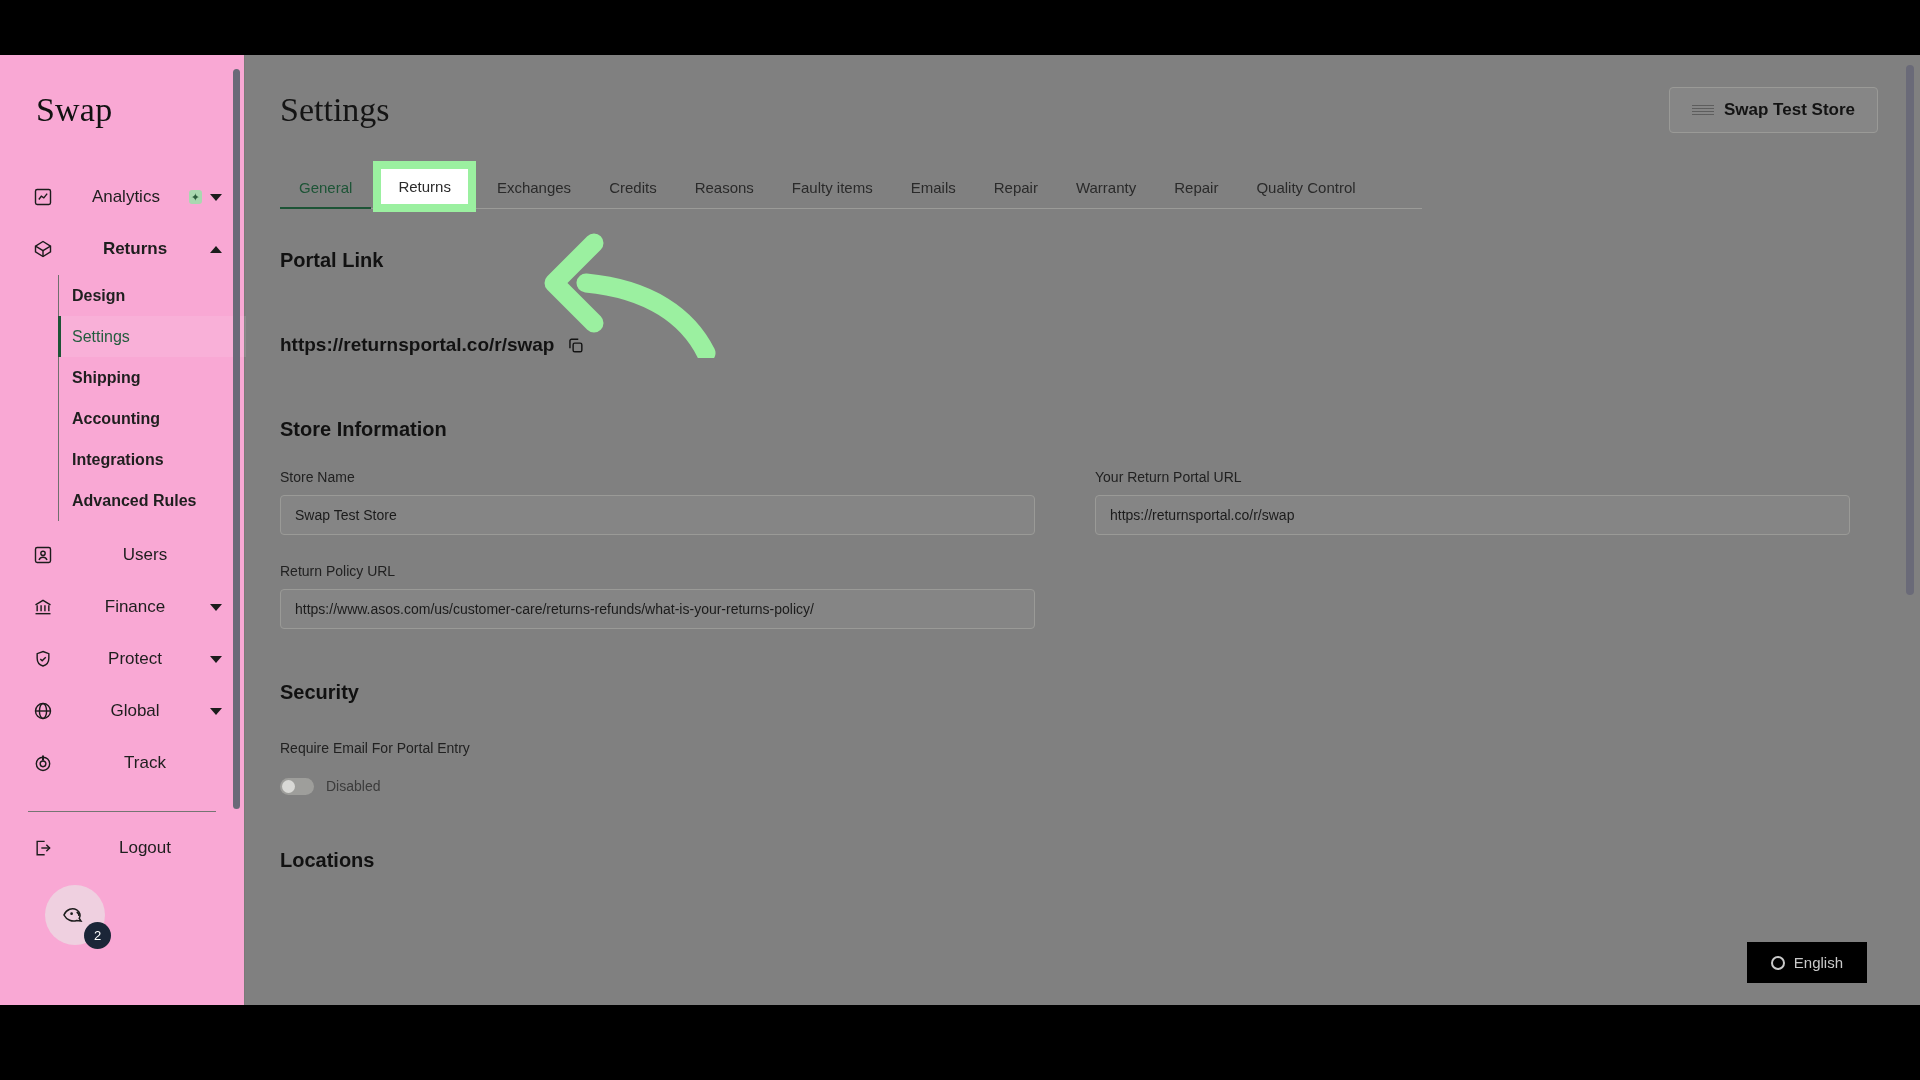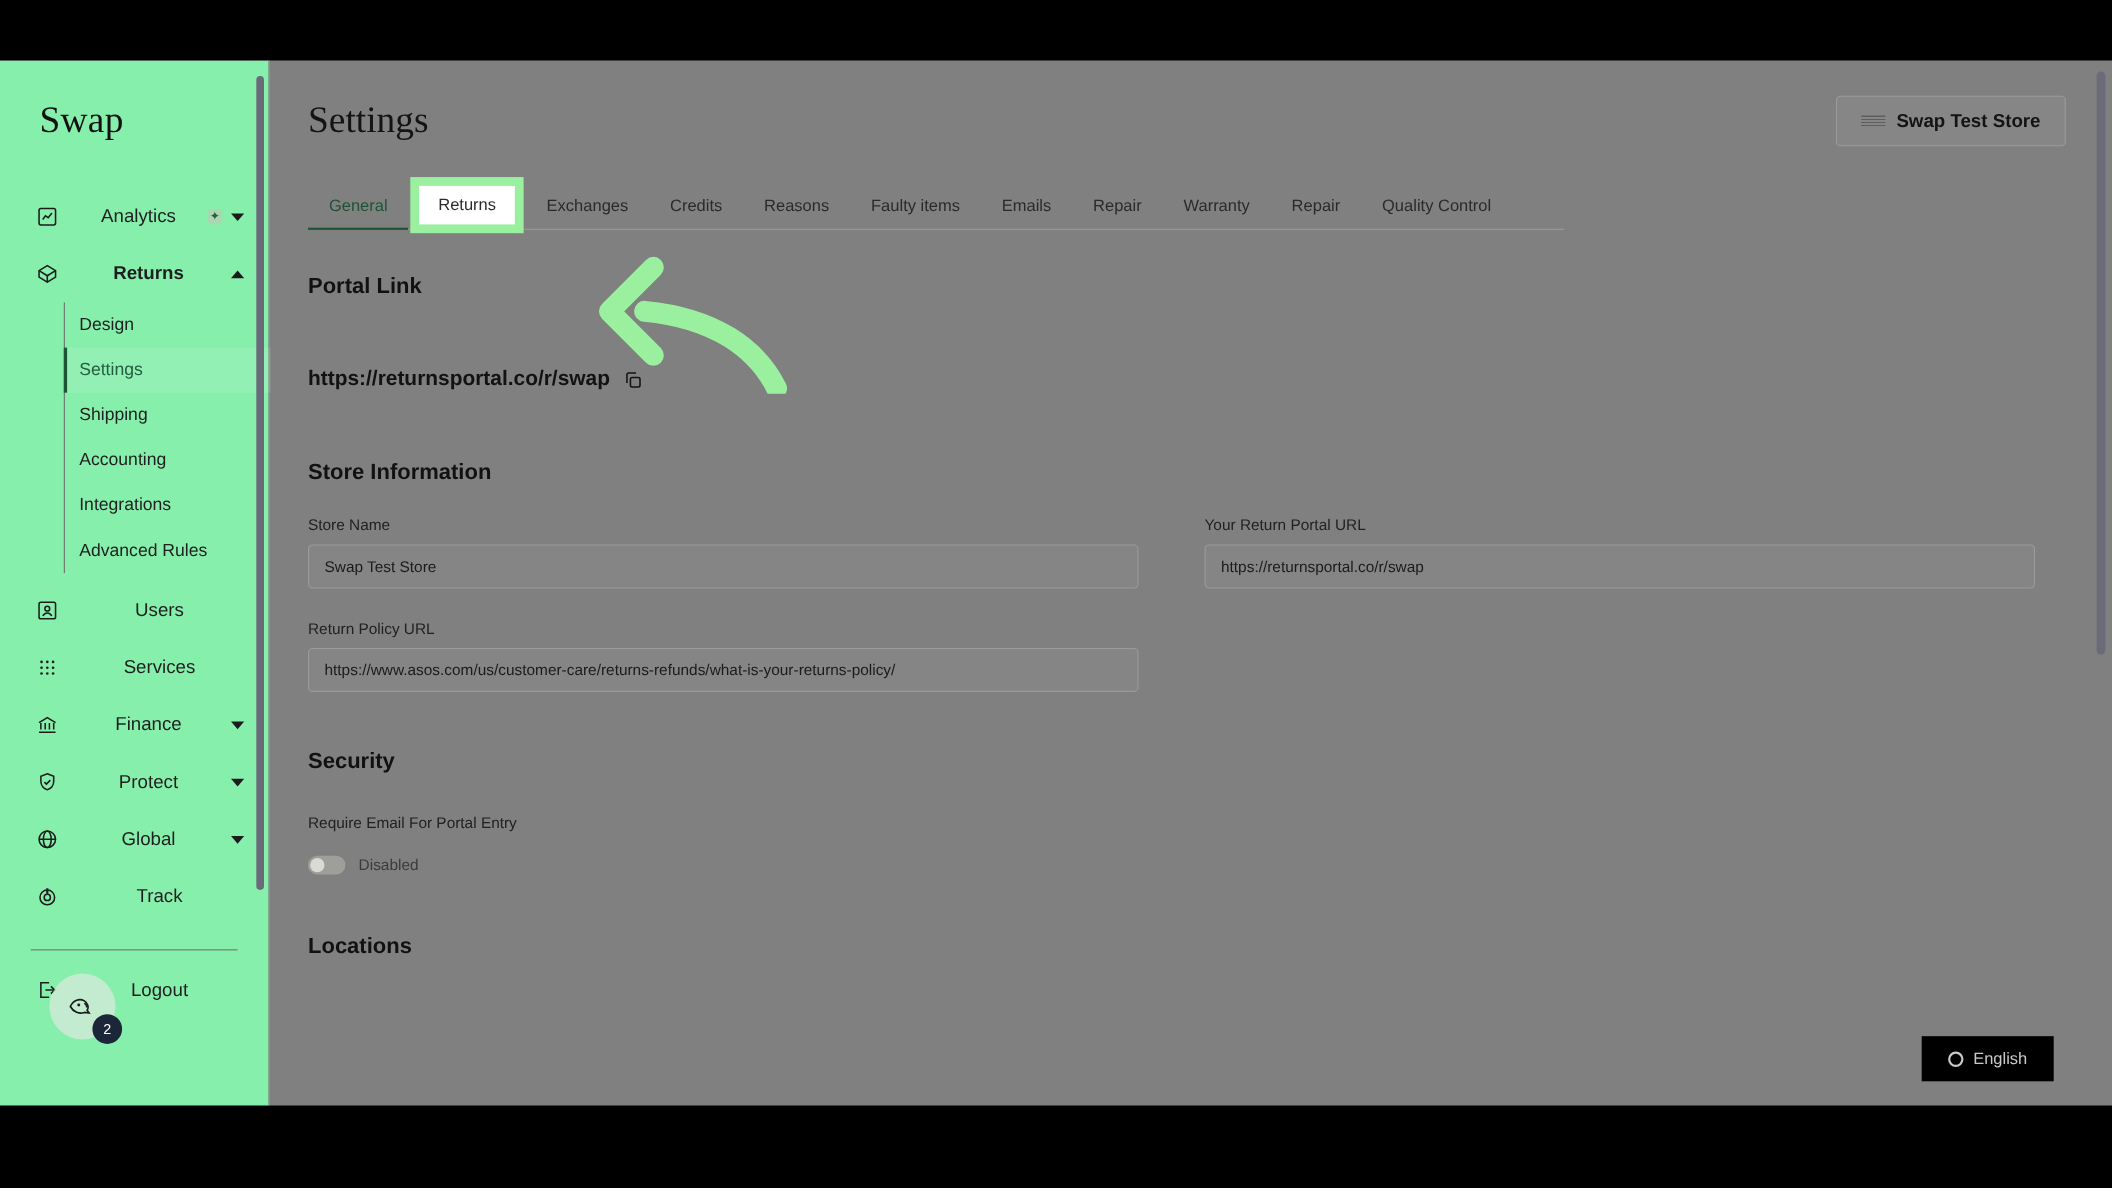--- a/index.html
+++ b/index.html
@@ -14,21 +14,21 @@
     position: absolute;
     left: 0; top: 55px;
     width: 1920px; height: 950px;
     background: #808080;
     overflow: hidden;
   }
   
   #sidebar {
     position: absolute; left: 0; top: 0;
     width: 245px; height: 950px;
-    background: #86efac;
+    background: #f9a8d4;
     border-right: 1px solid #7a7a78;
     color: #1c1c1c;
   }
   .brand {
     font-family: "Liberation Serif", serif;
     font-size: 34px;
     font-weight: 500;
     letter-spacing: .2px;
     padding: 36px 0 0 36px;
     color: #121212;
@@ -78,20 +78,21 @@
   .sub-item {
     height: 41px;
     display: flex; align-items: center;
     padding-left: 14px;
     font-size: 16px;
     color: #1f1f1f;
     cursor: pointer;
     position: relative;
     margin-left: -1px;
     width: 188px;
+    font-weight: bold;
   }
   .sub-item.active {
     color: #235c3e;
     background: rgba(255,255,255,.10);
     border-left: 3px solid #1d5436;
     padding-left: 11px;
     font-weight: 400;
   }
   .side-sep {
     height: 1px; background: #757573;
@@ -339,36 +340,20 @@
         <span class="ico">
           <svg width="20" height="20" viewBox="0 0 24 24" fill="none" stroke="#1c1c1c" stroke-width="1.7">
             <rect x="3" y="3" width="18" height="18" rx="2"></rect>
             <circle cx="12" cy="10" r="2.6"></circle>
             <path d="M7.2 18c.9-2.2 2.7-3.3 4.8-3.3s3.9 1.1 4.8 3.3"></path>
           </svg>
         </span>
         <span class="label">Users</span>
       </div>
 
-      <div class="nav-item">
-        <span class="ico">
-          <svg width="18" height="18" viewBox="0 0 24 24" fill="#1c1c1c">
-            <circle cx="5" cy="5" r="1.6"></circle>
-              <circle cx="12" cy="5" r="1.6"></circle>
-              <circle cx="19" cy="5" r="1.6"></circle>
-            <circle cx="5" cy="12" r="1.6"></circle>
-              <circle cx="12" cy="12" r="1.6"></circle>
-              <circle cx="19" cy="12" r="1.6"></circle>
-            <circle cx="5" cy="19" r="1.6"></circle>
-              <circle cx="12" cy="19" r="1.6"></circle>
-              <circle cx="19" cy="19" r="1.6"></circle>
-          </svg>
-        </span>
-        <span class="label">Services</span>
-      </div>
 
       <div class="nav-item">
         <span class="ico">
           <svg width="20" height="20" viewBox="0 0 24 24" fill="none" stroke="#1c1c1c" stroke-width="1.7">
             <path d="M3 9.5L12 4l9 5.5"></path>
               <path d="M5 10v7M9.7 10v7M14.3 10v7M19 10v7"></path>
               <path d="M3 20h18"></path>
           </svg>
         </span>
         <span class="label">Finance</span>

